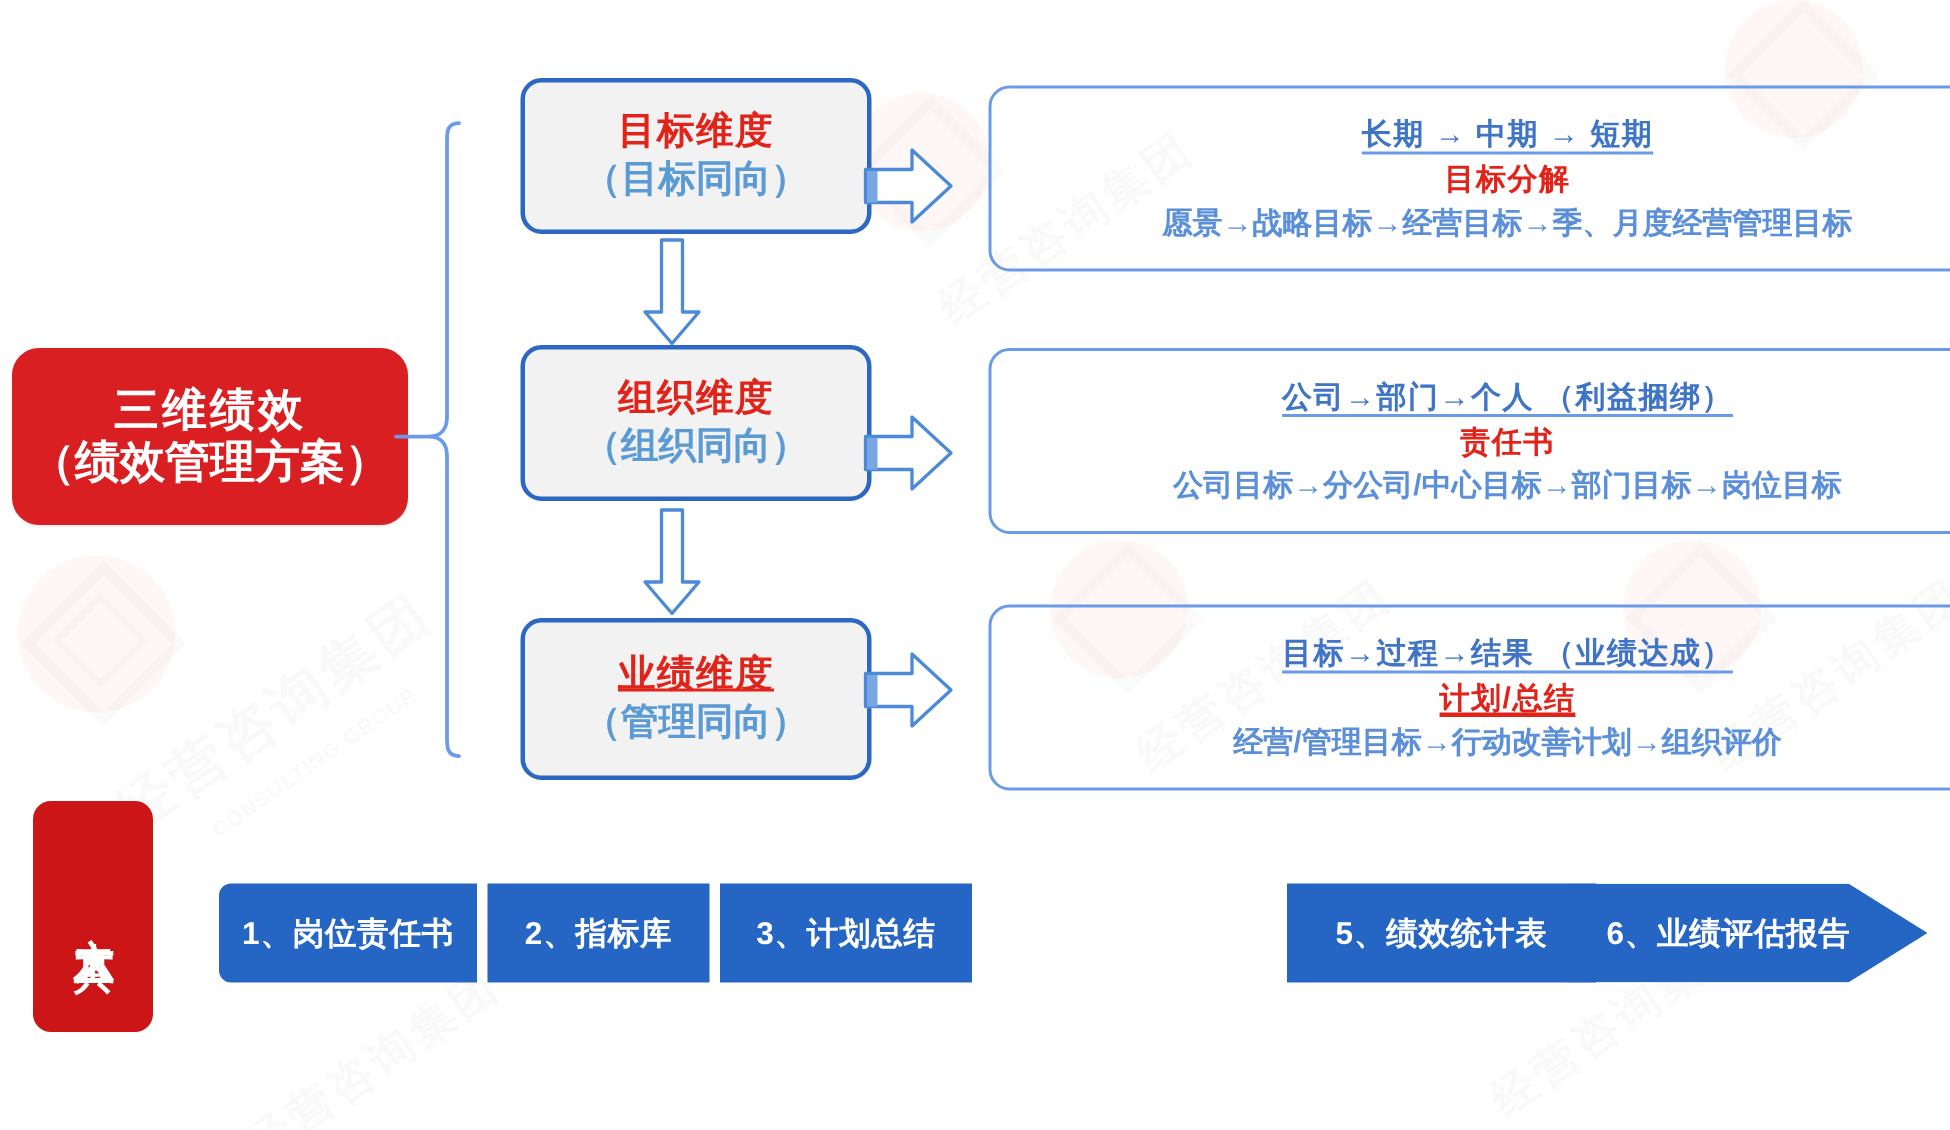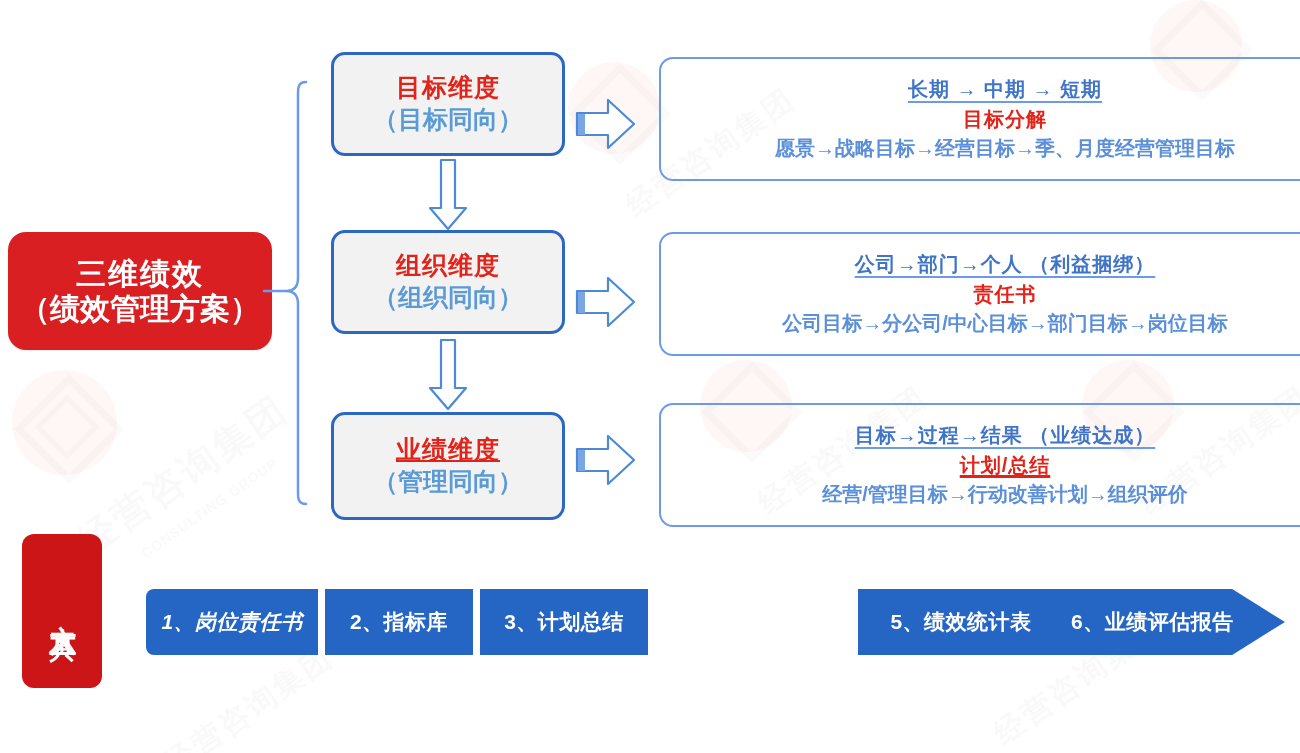--- a/index.html
+++ b/index.html
@@ -44,21 +44,21 @@
     box-shadow:0 1px 2px rgba(0,0,0,0.08);
   }
   #main-box .l1{font-size:30px;letter-spacing:2px;}
   #main-box .l2{font-size:30px;letter-spacing:0px;}
 
   
   #brace{position:absolute;left:262px;top:78px;width:46px;height:430px;}
 
   
   .dim-box{
-    position:absolute;left:331px;width:234px;
+    position:absolute;left:347px;width:234px;
     background:#F2F2F2;
     border:3px solid #2C68C2;
     border-radius:14px;
     display:flex;flex-direction:column;align-items:center;justify-content:center;
     box-sizing:border-box;
   }
   .dim-box .title{
     font-size:25px;font-weight:bold;color:#E2231A;line-height:1.25;letter-spacing:1px;
   }
   .dim-box .title.u{text-decoration:underline;text-decoration-thickness:2px;text-underline-offset:2px;}
@@ -127,21 +127,21 @@
   #toolbar{position:absolute;left:0;top:589px;width:1300px;height:68px;}
   .tool{
     position:absolute;top:0;height:66px;
     background:#2565C4;
     color:#ffffff;
     font-size:21px;font-weight:bold;
     display:flex;align-items:center;justify-content:center;
     box-sizing:border-box;
     letter-spacing:0.5px;
   }
-  .tool.r-left{border-top-left-radius:8px;border-bottom-left-radius:8px;font-style:italic;}
+  .tool.r-left{border-top-left-radius:8px;border-bottom-left-radius:8px;}
   .tool.arrow-end{
     background:transparent;
     padding:0;
   }
   .tool.arrow-end .inner{
     position:absolute;left:0;top:0;width:100%;height:100%;
     background:#2565C4;
     clip-path:polygon(0 0, 78% 0, 100% 50%, 78% 100%, 0 100%);
     display:flex;align-items:center;justify-content:flex-start;
     padding-left:26px;

